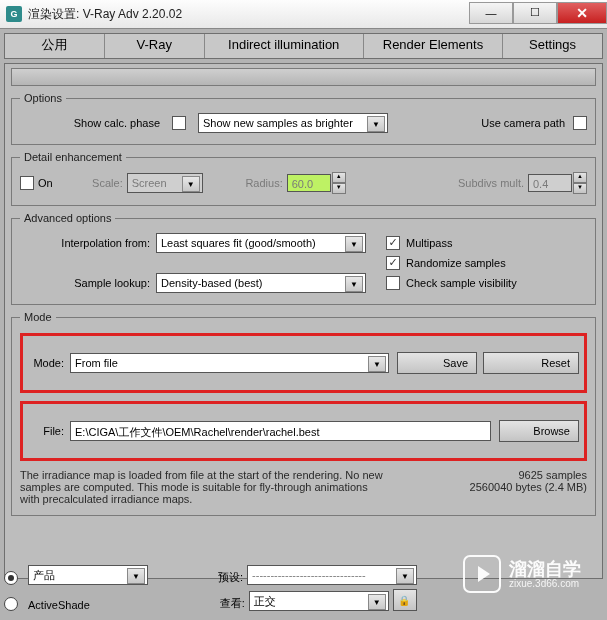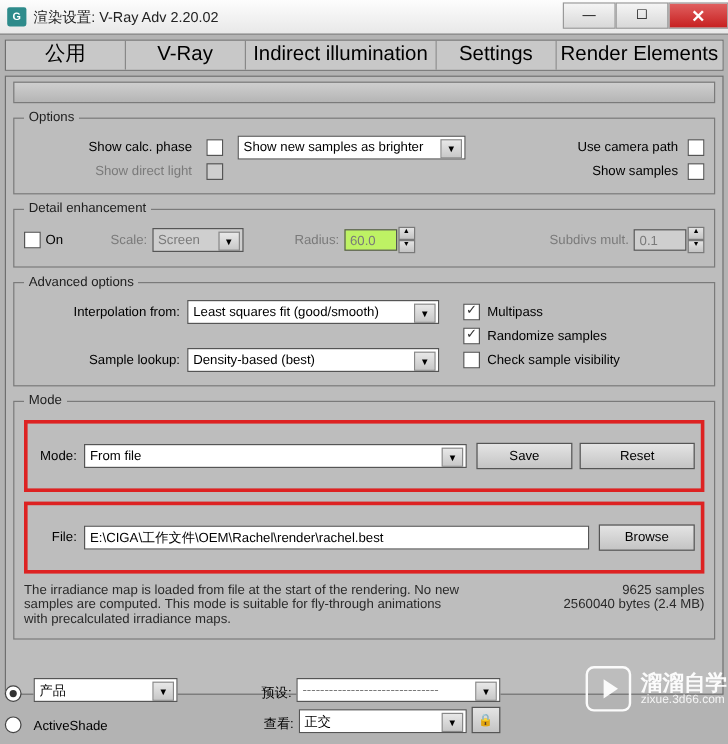--- a/index.html
+++ b/index.html
@@ -7,47 +7,47 @@
   .window{width:607px;height:620px;margin:0;background:#b3b3b3;box-sizing:border-box;}
   .titlebar{height:28px;background:linear-gradient(#fdfdfd,#e8e8e8);display:flex;align-items:center;border-bottom:1px solid #888;}
   .titlebar .ico{width:16px;height:16px;margin:0 6px;background:#2e8b8b;border-radius:2px;display:inline-flex;align-items:center;justify-content:center;color:#fff;font-size:9px;font-weight:bold;}
   .titlebar .ttl{font-size:12px;color:#222;}
   .winbtns{margin-left:auto;display:flex;}
   .winbtn{width:42px;height:20px;margin-top:-3px;background:linear-gradient(#f5f5f5,#d8d8d8);border:1px solid #999;display:flex;align-items:center;justify-content:center;font-size:11px;}
   .winbtn.min{border-top-left-radius:0;}
   .winbtn.close{background:linear-gradient(#e06060,#c72020);color:#fff;width:48px;font-size:14px;font-weight:bold;}
   .outer{padding:4px 4px 4px 4px;box-sizing:border-box;height:592px;position:relative;}
   .tabbar{display:flex;height:24px;border:1px solid #6f6f6f;background:#c3c3c3;margin-bottom:4px;}
-  .tab{flex:1;text-align:center;line-height:22px;border-right:1px solid #888;font-size:17px;background:#c8c8c8;cursor:pointer;}
+  .tab{flex:1;text-align:center;line-height:22px;border-right:1px solid #888;font-size:13px;background:#c8c8c8;cursor:pointer;}
   .tab:last-child{border-right:none;}
   .panel{border:1px solid #6f6f6f;background:#bdbdbd;height:516px;overflow:hidden;padding:4px 6px 6px 6px;box-sizing:border-box;}
   .rollhead{height:16px;border:1px solid #7a7a7a;background:linear-gradient(#cfcfcf,#b5b5b5);margin-bottom:6px;}
   fieldset.grp{border:1px solid #7a7a7a;margin:2px 0 6px 0;padding:6px 8px 8px 8px;}
   fieldset.grp>legend{padding:0 4px;color:#202020;}
   .row{display:flex;align-items:center;margin:3px 0;}
   .lblR{text-align:right;}
   .chk{width:14px;height:14px;border:1px solid #555;background:#fff;display:inline-block;box-sizing:border-box;}
   .chk.on::after{content:"✓";display:block;font-size:11px;line-height:11px;text-align:center;color:#333;}
   .sel{height:20px;border:1px solid #555;background:#fff;display:flex;align-items:center;padding:0 4px;position:relative;box-sizing:border-box;}
   .sel .arr{position:absolute;right:2px;top:2px;width:16px;height:14px;background:linear-gradient(#e8e8e8,#c8c8c8);border:1px solid #888;display:flex;align-items:center;justify-content:center;font-size:8px;}
   .spin{display:flex;align-items:center;}
   .spin .val{height:18px;border:1px solid #555;background:#fff;padding:0 4px;line-height:18px;box-sizing:border-box;}
   .spin .arrs{display:flex;flex-direction:column;margin-left:1px;}
   .spin .a{width:12px;height:9px;background:linear-gradient(#e4e4e4,#c4c4c4);border:1px solid #7a7a7a;font-size:6px;line-height:7px;text-align:center;}
   .dim{color:#7a7a7a;}
   .modebox{border:3px solid #d22;padding:13px 5px;margin-top:4px;}
-  .btn{height:22px;border:1px solid #555;background:linear-gradient(#e4e4e4,#c4c4c4);display:flex;align-items:center;justify-content:center;padding:0 8px;box-sizing:border-box;cursor:pointer;}
+  .btn{height:22px;border:1px solid #555;background:linear-gradient(#e4e4e4,#c4c4c4);display:flex;align-items:center;justify-content:flex-end;padding:0 8px;box-sizing:border-box;cursor:pointer;}
   .txtin{height:20px;border:1px solid #555;background:#fff;padding:0 4px;line-height:20px;box-sizing:border-box;overflow:hidden;white-space:nowrap;}
   .desc{font-size:11px;color:#2a2a2a;margin-top:8px;display:flex;justify-content:space-between;align-items:flex-start;}
   .footer{position:absolute;left:4px;right:4px;bottom:6px;}
   .footrow{display:flex;align-items:flex-end;margin:4px 0;}
   .radio{width:12px;height:12px;border:1px solid #444;border-radius:50%;background:#fff;margin-right:10px;display:inline-flex;align-items:center;justify-content:center;}
   .radio.on::after{content:"";width:6px;height:6px;border-radius:50%;background:#333;}
   .lock{width:22px;height:20px;border:1px solid #555;background:linear-gradient(#e4e4e4,#c4c4c4);display:flex;align-items:center;justify-content:center;font-size:10px;}
-  .watermark{position:absolute;right:1px;bottom:28px;display:flex;align-items:center;color:#fff;opacity:0.95;}
+  .watermark{position:absolute;right:26px;bottom:28px;display:flex;align-items:center;color:#fff;opacity:0.95;}
   .watermark .play{width:34px;height:34px;border:2px solid #fff;border-radius:7px;display:flex;align-items:center;justify-content:center;margin-right:8px;}
   .watermark .play::before{content:"";border-left:12px solid #fff;border-top:8px solid transparent;border-bottom:8px solid transparent;margin-left:3px;}
   .watermark .t1{font-size:18px;font-weight:bold;line-height:18px;}
   .watermark .t2{font-size:10px;opacity:0.9;}
 </style>
 </head>
 <body>
 
 <div class="window">
   <div class="titlebar">
@@ -58,45 +58,38 @@
       <div class="winbtn">☐</div>
       <div class="winbtn close">✕</div>
     </div>
   </div>
 
   <div class="outer">
     <div class="tabbar">
       <div class="tab">公用</div>
       <div class="tab">V-Ray</div>
       <div class="tab" style="flex:1.6">Indirect illumination</div>
+      <div class="tab" style="flex:1.4">Render Elements</div>
       <div class="tab">Settings</div>
-      <div class="tab" style="flex:1.4">Render Elements</div>
     </div>
 
     <div class="panel">
       <div class="rollhead"></div>
 
       <fieldset class="grp">
         <legend>Options</legend>
         <div class="row">
           <span class="lblR" style="width:140px;">Show calc. phase</span>
           <span class="chk" style="margin:0 12px 0 12px"></span>
           <div class="sel" style="width:190px">
             <span>Show new samples as brighter</span>
             <span class="arr">▼</span>
           </div>
           <span style="flex:1"></span>
           <span class="lblR">Use camera path</span>
-          <span class="chk" style="margin-left:8px"></span>
-        </div>
-        <div class="row">
-          <span class="lblR dim" style="width:140px;">Show direct light</span>
-          <span class="chk" style="margin:0 12px 0 12px;background:#cfcfcf"></span>
-          <span style="flex:1"></span>
-          <span class="lblR">Show samples</span>
           <span class="chk" style="margin-left:8px"></span>
         </div>
       </fieldset>
 
       <fieldset class="grp">
         <legend>Detail enhancement</legend>
         <div class="row">
           <span class="chk"></span>
           <span style="margin-left:4px">On</span>
           <span class="lblR dim" style="width:70px">Scale:</span>
@@ -108,21 +101,21 @@
           <div class="spin" style="margin-left:4px">
             <span class="val dim" style="width:44px;background:#bef264">60.0</span>
             <span class="arrs">
                 <span class="a">▲</span>
                 <span class="a">▼</span>
               </span>
           </div>
           <span style="flex:1"></span>
           <span class="lblR dim">Subdivs mult.</span>
           <div class="spin" style="margin-left:4px">
-            <span class="val dim" style="width:44px;background:#cfcfcf">0.1</span>
+            <span class="val dim" style="width:44px;background:#cfcfcf">0.4</span>
             <span class="arrs">
                 <span class="a">▲</span>
                 <span class="a">▼</span>
               </span>
           </div>
         </div>
       </fieldset>
 
       <fieldset class="grp">
         <legend>Advanced options</legend>

